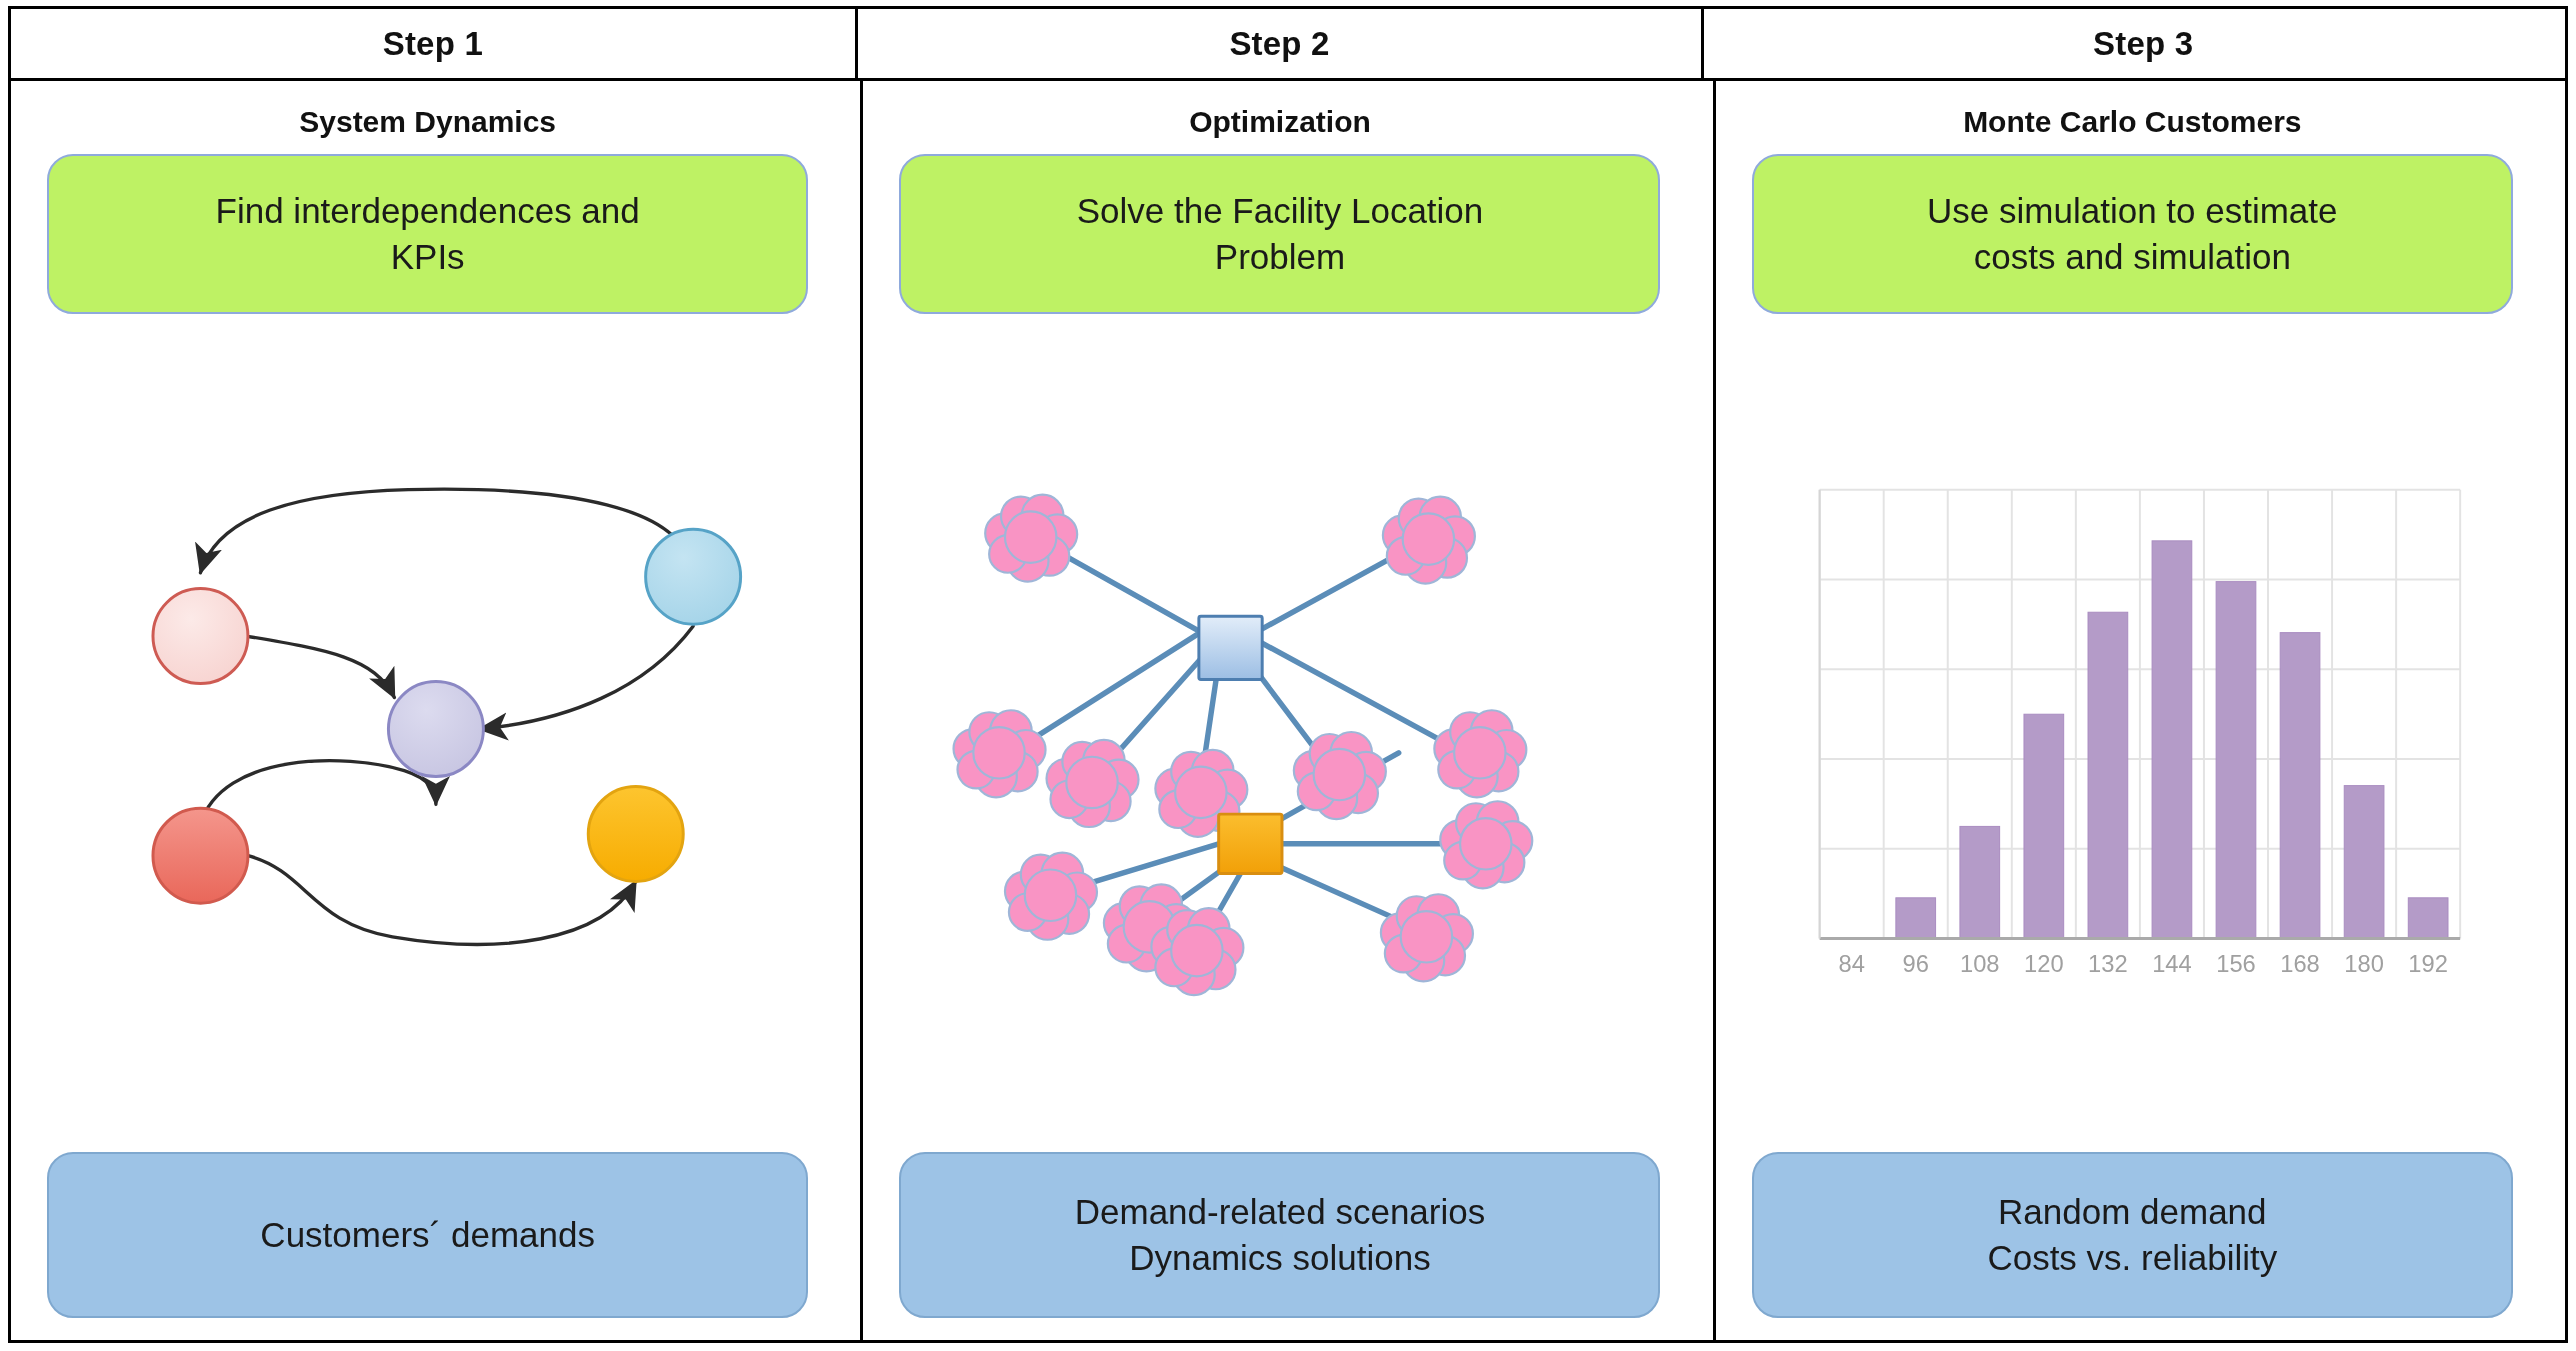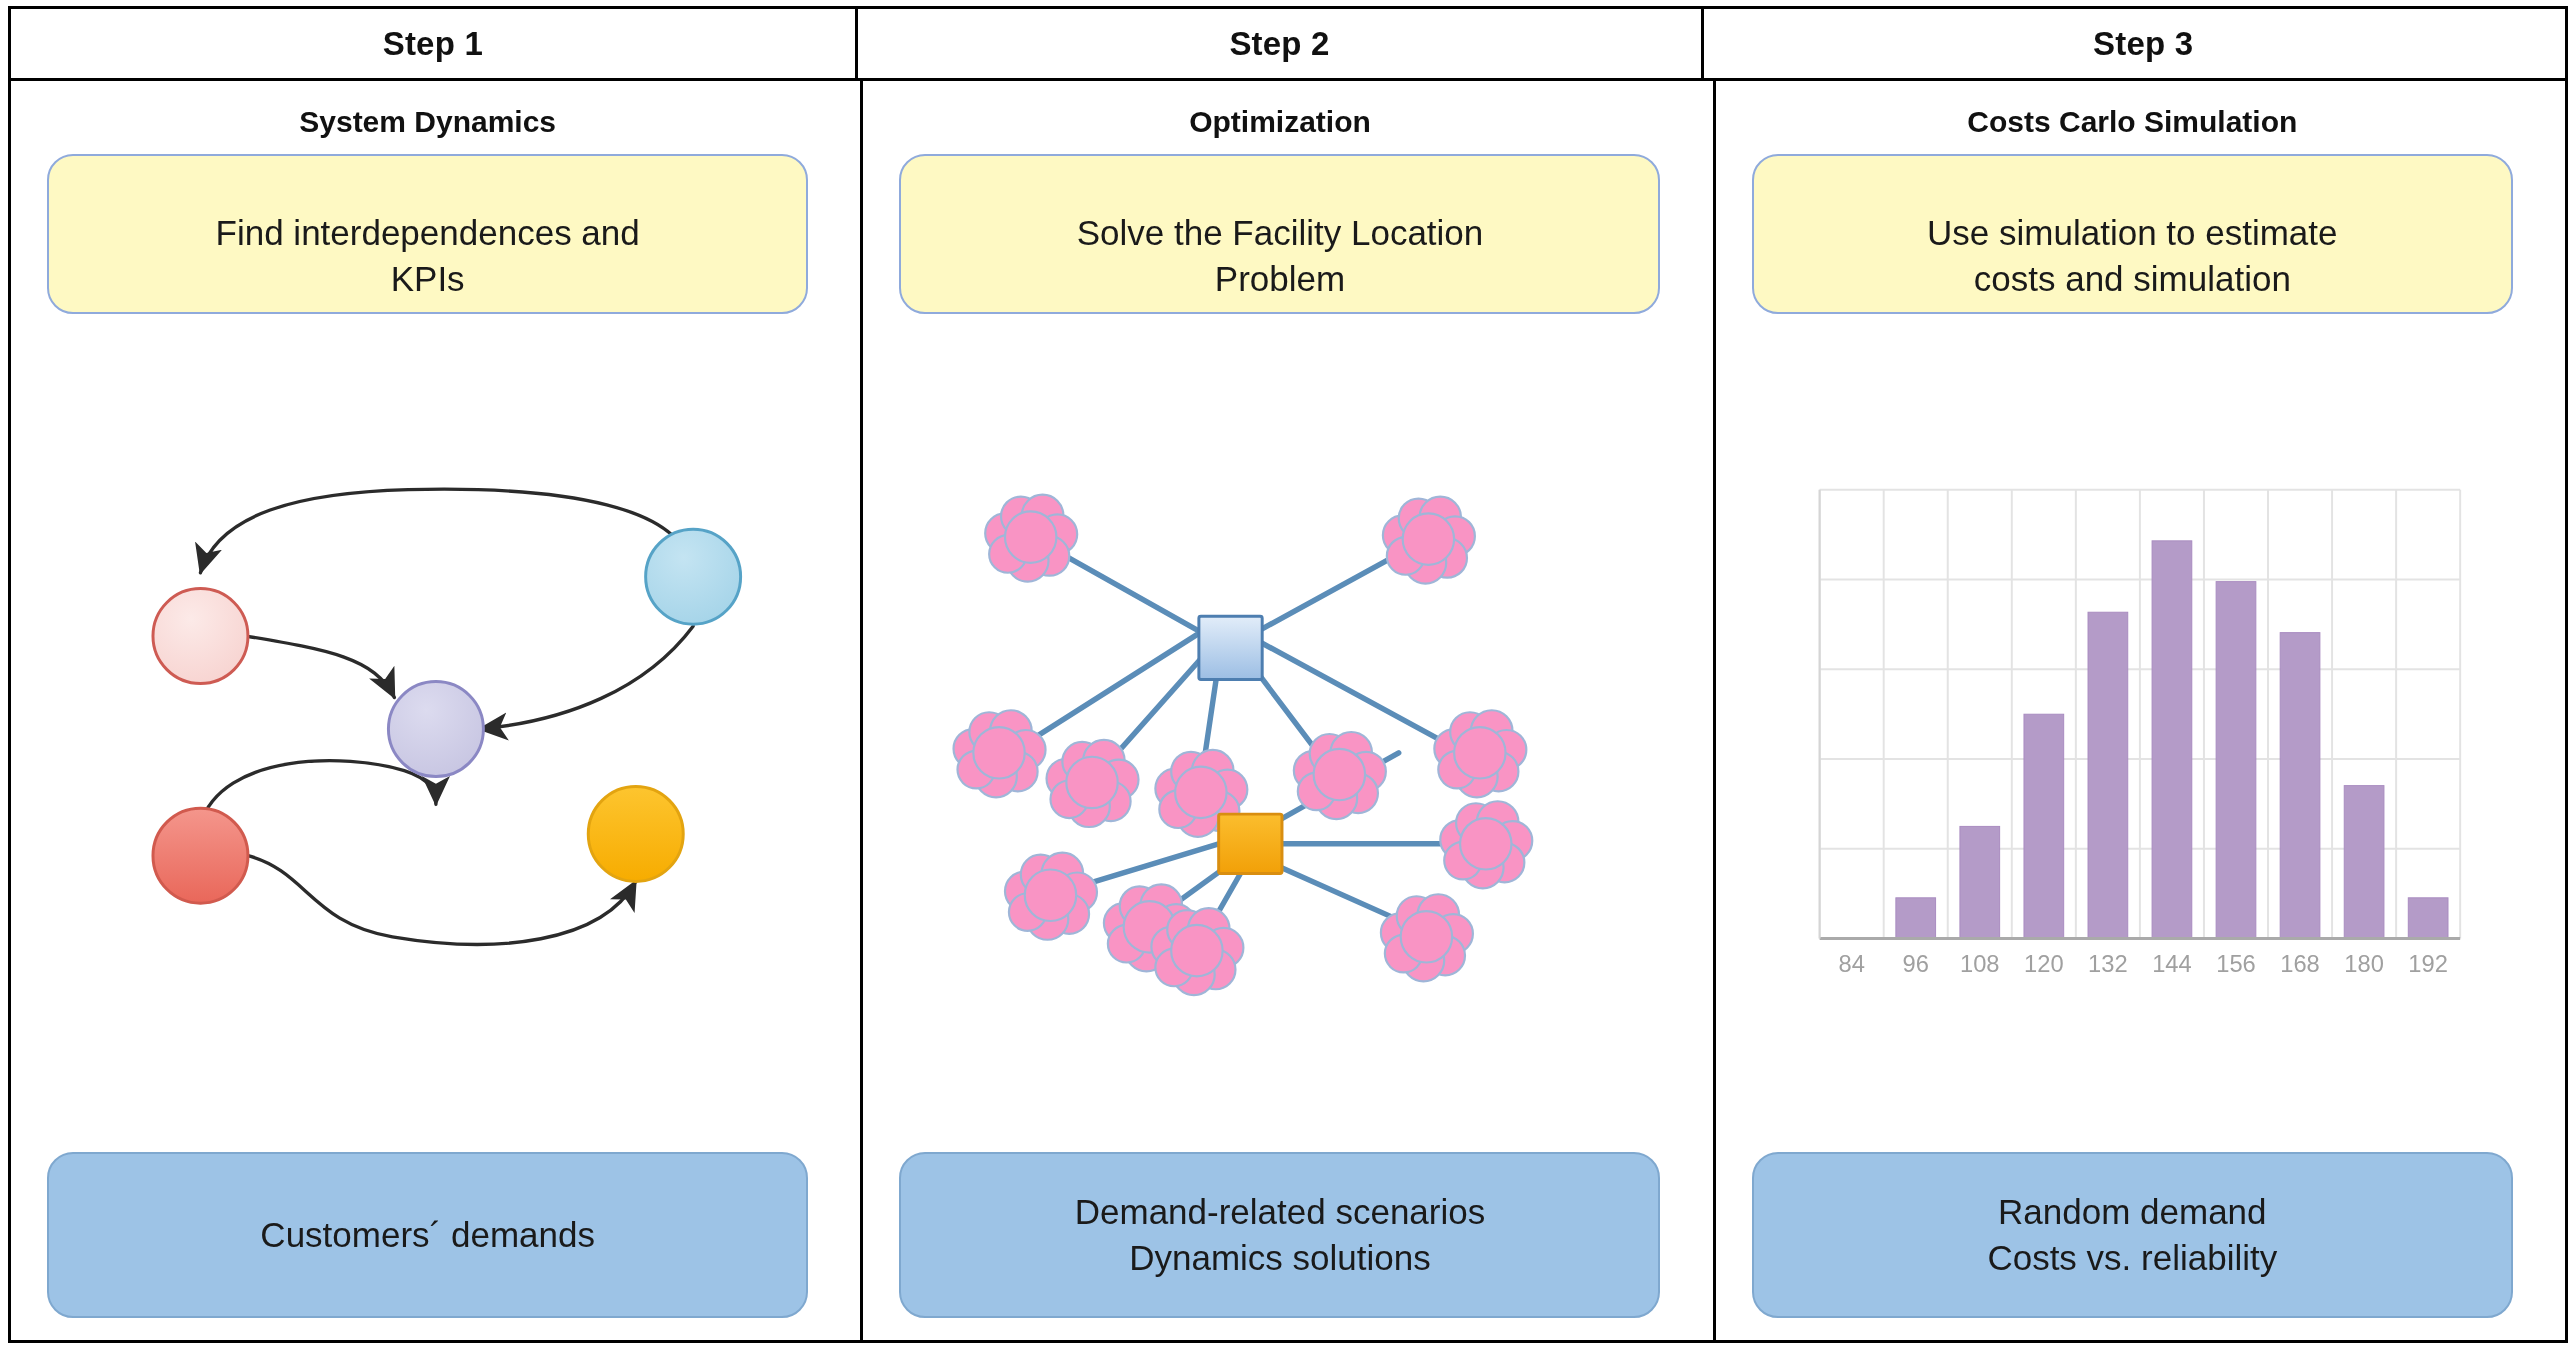--- a/index.html
+++ b/index.html
@@ -43,21 +43,21 @@
     font-size:30px;font-weight:bold;color:#111;text-align:center;
     margin:6px 0 16px 0;line-height:1.1;white-space:nowrap;
   }
 
   
   .rbox{
     width:100%;max-width:761px;border-radius:26px;box-sizing:border-box;
     display:flex;align-items:center;justify-content:center;text-align:center;
     font-size:35px;color:#1a1a1a;line-height:1.32;padding:10px 28px;
   }
-  .rbox.orange{background:#fef9c3;border:2px solid #8FAADC;height:160px;align-items:flex-end;}
+  .rbox.orange{background:#bef264;border:2px solid #8FAADC;height:160px;}
   .rbox.blue{background:#9DC3E6;border:2px solid #7FA8CF;height:166px;}
   .rbox .ln{display:block;}
 
   
   .illus{
     flex:1 1 auto;width:100%;display:flex;align-items:center;justify-content:center;
     min-height:0;
   }
   .illus svg{display:block;max-width:100%;max-height:100%;}
 </style>
@@ -222,21 +222,21 @@
 
         <div class="rbox blue">
           <div>
             <span class="ln">Demand-related scenarios</span>
             <span class="ln">Dynamics solutions</span>
           </div>
         </div>
       </div>
 
       <div class="bcell">
-        <div class="subtitle">Costs Carlo Simulation</div>
+        <div class="subtitle">Monte Carlo Customers</div>
 
         <div class="rbox orange">
           <div>
             <span class="ln">Use simulation to estimate</span>
             <span class="ln">costs and simulation</span>
           </div>
         </div>
 
         <div class="illus">
           <svg id="histogram" viewBox="0 0 700 520" width="692" height="514" aria-hidden="true">

